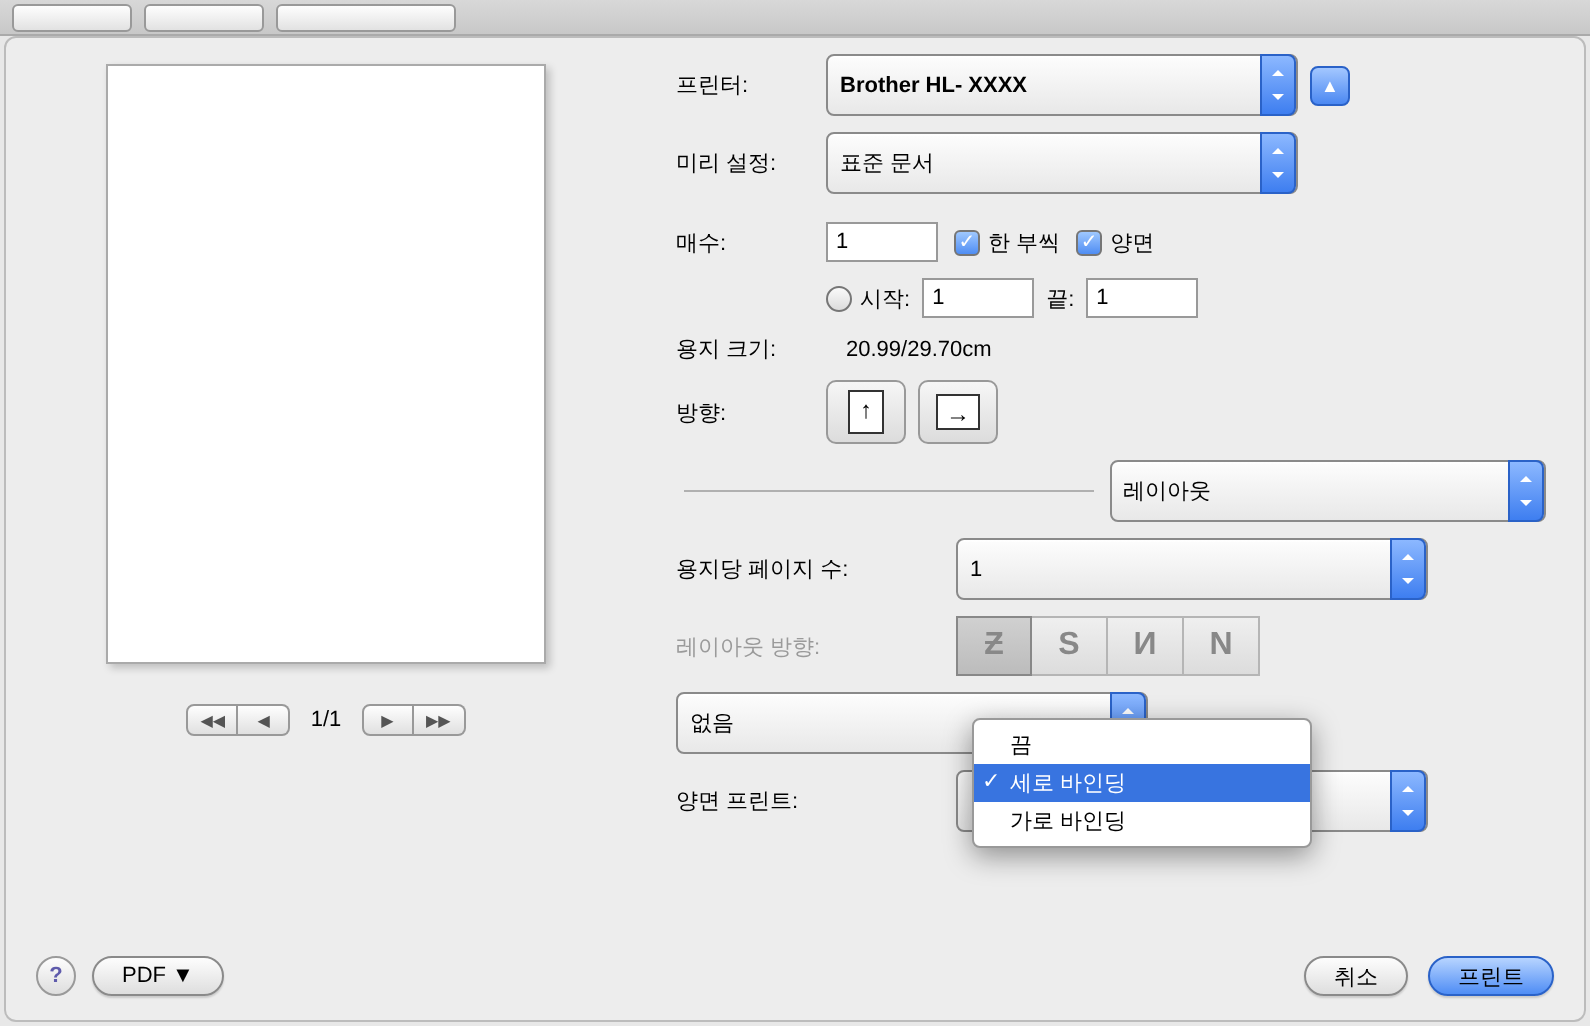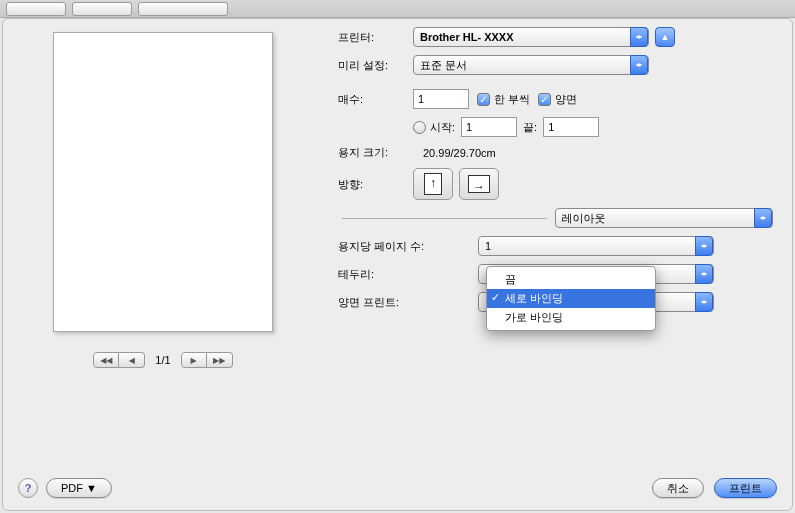--- a/index.html
+++ b/index.html
@@ -12,21 +12,21 @@
     .preview-page { width: 220px; height: 300px; background: #fff; border: 1px solid #aaa; box-shadow: 2px 2px 4px rgba(0,0,0,.2); margin-top: 5px; }
     .pager { margin-top: 20px; display: flex; align-items: center; gap: 10px; }
     .pbtngrp { display: inline-flex; }
     .pbtn { width: 26px; height: 16px; border: 1px solid #999; background: linear-gradient(#fefefe,#e0e0e0); display: flex; align-items: center; justify-content: center; font-size: 8px; color: #555; }
     .pbtn:first-child { border-radius: 4px 0 0 4px; }
     .pbtn:last-child { border-radius: 0 4px 4px 0; border-left: none; }
     .settings-col { flex: 1; }
     .row { display: flex; align-items: center; margin-bottom: 8px; }
     .label { width: 75px; text-align: left; padding-right: 8px; color: #000; }
     .label.dim { color: #9a9a9a; }
-    .aqua-select { position: relative; flex: 1; max-width: 236px; height: 20px; background: linear-gradient(#fdfdfd,#e8e8e8); border: 1px solid #8a8a8a; border-radius: 4px; display: flex; align-items: center; padding: 0 6px; box-shadow: 0 1px 0 rgba(255,255,255,.7) inset; }
+    .aqua-select { position: relative; flex: 1; max-width: 236px; height: 31px; background: linear-gradient(#fdfdfd,#e8e8e8); border: 1px solid #8a8a8a; border-radius: 4px; display: flex; align-items: center; padding: 0 6px; box-shadow: 0 1px 0 rgba(255,255,255,.7) inset; }
     .aqua-cap { position: absolute; right: 0; top: -1px; bottom: -1px; width: 18px; background: linear-gradient(#8cb8ff,#3e7ef0); border-radius: 0 4px 4px 0; border: 1px solid #2a62c8; }
     .aqua-cap::before { content:""; position:absolute; left:5px; top:4px; border:3px solid transparent; border-bottom-color:#fff; }
     .aqua-cap::after { content:""; position:absolute; left:5px; bottom:4px; border:3px solid transparent; border-top-color:#fff; }
     .sq-btn { width: 20px; height: 20px; margin-left: 6px; background: linear-gradient(#a3c7ff,#4b88f2); border: 1px solid #2a62c8; border-radius: 4px; display: flex; align-items: center; justify-content: center; color: #fff; font-size: 9px; }
     .txt-input { height: 20px; border: 1px solid #999; background: #fff; padding: 0 4px; }
     .chk { display: inline-flex; align-items: center; gap: 4px; margin-left: 8px; }
     .chkbox { width: 13px; height: 13px; border: 1px solid #767676; border-radius: 3px; background: linear-gradient(#9fc8ff,#4f8df3); display: flex; align-items: center; justify-content: center; color: #fff; font-size: 10px; }
     .radio { width: 13px; height: 13px; border: 1px solid #767676; border-radius: 50%; background: linear-gradient(#fafafa,#dcdcdc); display: inline-flex; align-items: center; justify-content: center; margin-right: 4px; }
     .radio.on { background: linear-gradient(#9fc8ff,#4f8df3); }
     .radio.on::after { content:""; width:5px; height:5px; background:#fff; border-radius:50%; }
@@ -144,23 +144,31 @@
       </div>
 
       <div class="row indent">
         <div class="label">용지당 페이지 수:</div>
         <div class="aqua-select num-select">
           <span>1</span>
           <div class="aqua-cap"></div>
         </div>
       </div>
 
+      <div class="row indent">
+        <div class="label dim">레이아웃 방향:</div>
+        <div style="display:flex">
+          <div class="layout-dir-btn sel">Ƶ</div>
+          <div class="layout-dir-btn">S</div>
+          <div class="layout-dir-btn">И</div>
+          <div class="layout-dir-btn">N</div>
+        </div>
+      </div>
 
       <div class="row indent" style="position:relative">
-        <div class="label">테두리:</div>
         <div class="aqua-select num-select">
           <span>없음</span>
           <div class="aqua-cap"></div>
         </div>
       </div>
 
       <div class="row indent" style="position:relative">
         <div class="label">양면 프린트:</div>
         <div class="aqua-select num-select">
           <div class="aqua-cap"></div>

